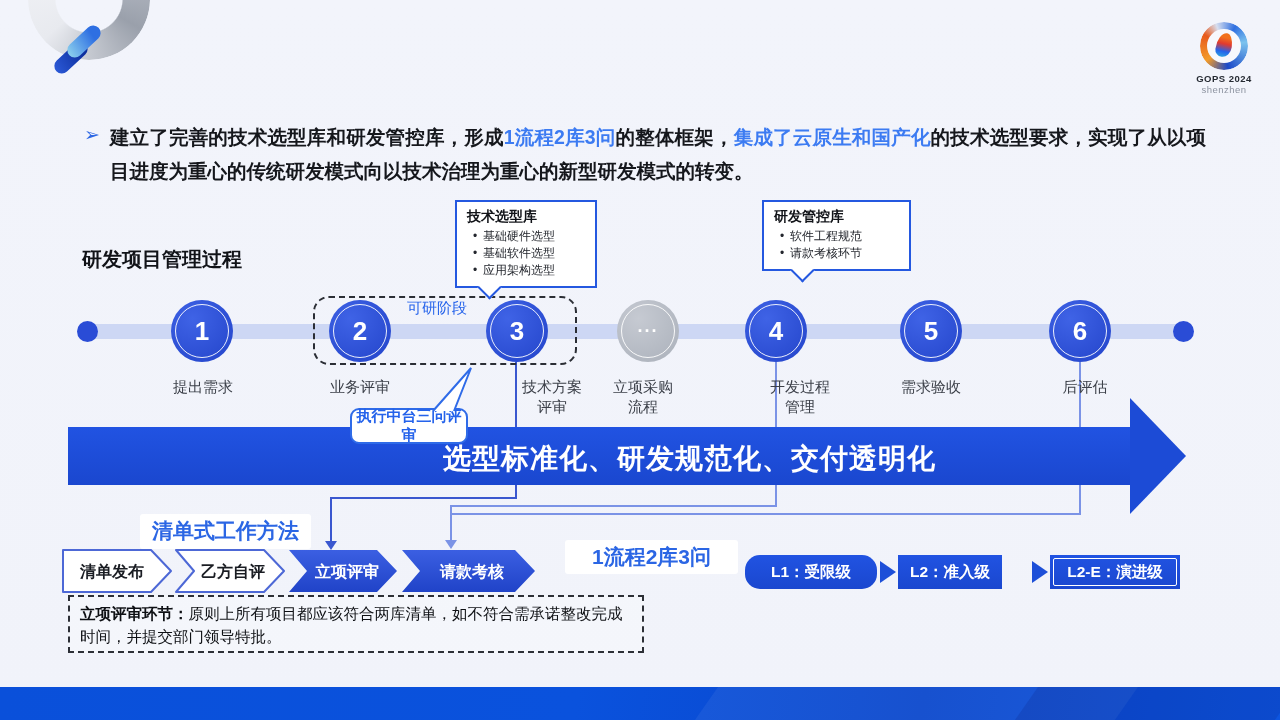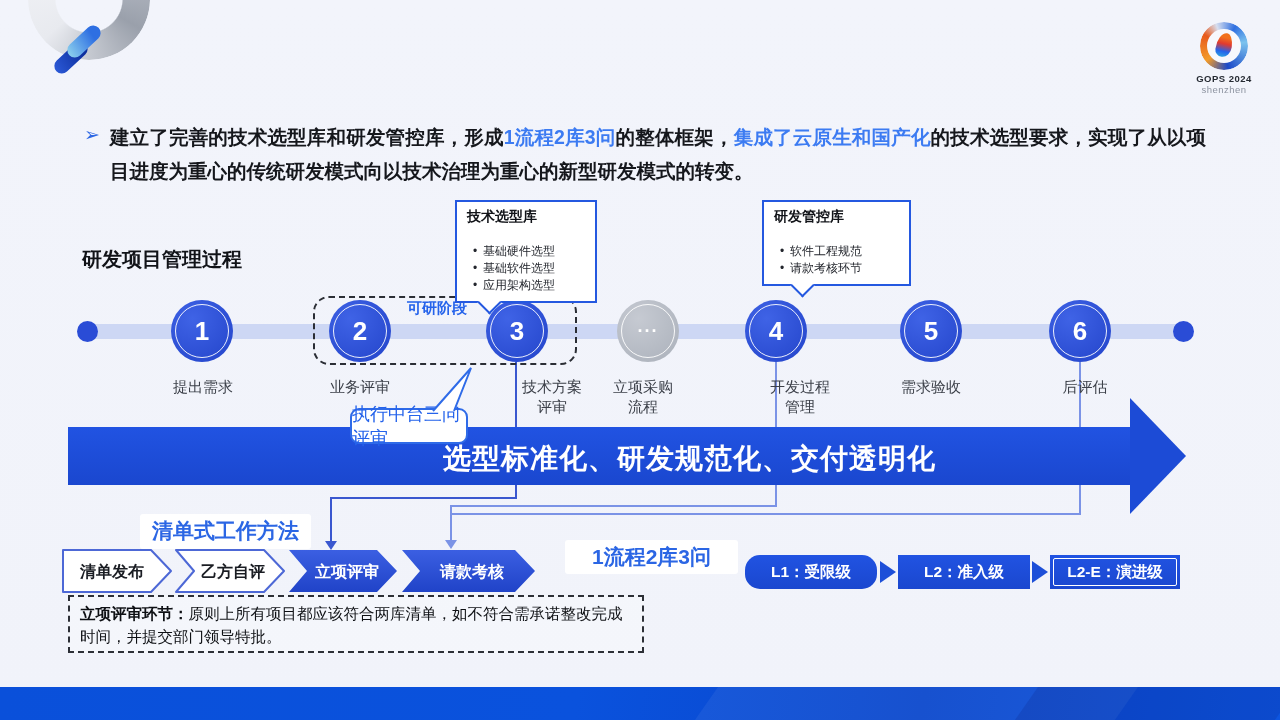--- a/index.html
+++ b/index.html
@@ -48,27 +48,27 @@
   .step-circle::after { content:""; position:absolute; inset:4px; border:1.5px solid rgba(255,255,255,.9); border-radius:50%; }
   .step-circle .num { color:#fff; font-size:26px; font-weight:bold; }
   .step-gray { background:radial-gradient(circle at 35% 30%,#c6cad2,#aab0ba); }
   .step-gray .num { font-size:18px; letter-spacing:1px; }
   .s1{left:171px}.s2{left:329px}.s3{left:486px}.sg{left:617px}.s4{left:745px}.s5{left:900px}.s6{left:1049px}
   .step-label { position:absolute; top:377px; width:130px; text-align:center; font-size:15px; line-height:20px;
     color:#3c4049; white-space:pre-line; z-index:2; }
   .l1p{left:138px}.l2p{left:295px}.l3p{left:487px}.lgp{left:578px}.l4p{left:735px}.l5p{left:866px}.l6p{left:1020px}
 
   .stage-box { position:absolute; left:313px; top:296px; width:264px; height:69px; border:2px dashed #2b2e35; border-radius:16px; z-index:1; }
-  .stage-label { position:absolute; left:407px; top:299px; font-size:15px; font-weight:700; color:#2563eb; z-index:3; }
+  .stage-label { position:absolute; left:407px; top:299px; font-size:15px; font-weight:400; color:#2563eb; z-index:3; }
 
   
   .callout { position:absolute; background:#fff; border:2px solid #2458e0; padding:6px 10px 7px; z-index:4; }
   .co1 { left:455px; top:200px; width:142px; }
   .co2 { left:762px; top:200px; width:149px; }
-  .callout .co-title { font-size:14px; font-weight:bold; color:#111318; margin-bottom:17px; }
+  .callout .co-title { font-size:14px; font-weight:bold; color:#111318; margin-bottom:2px; }
   .callout .co-item { font-size:12px; color:#23262d; line-height:17px; display:flex; }
   .callout .co-item .b { width:16px; text-align:center; flex:0 0 auto; }
   .co-tail { position:absolute; bottom:-10px; width:17px; height:17px; background:#fff;
     border-right:2px solid #2458e0; border-bottom:2px solid #2458e0; transform:rotate(45deg); }
   .co1 .co-tail { left:24px; } .co2 .co-tail { left:30px; }
 
   
   .line { position:absolute; z-index:1; }
   .c3line { background:#3a57cf; } .c4line,.c6line { background:#7b93e6; }
   .v3a { left:515px; top:362px; width:2px; height:137px; }
@@ -78,21 +78,21 @@
   .v4a { left:775px; top:362px; width:2px; height:145px; }
   .h4a { left:450px; top:505px; width:327px; height:2px; }
   .v4b { left:450px; top:505px; width:2px; height:37px; }
   .a4  { left:445px; top:540px; width:0; height:0; border-left:6px solid transparent; border-right:6px solid transparent; border-top:9px solid #7b93e6; background:none; }
   .v6a { left:1079px; top:362px; width:2px; height:153px; }
   .h6a { left:450px; top:513px; width:631px; height:2px; }
 
   
   .bubble { position:absolute; left:350px; top:408px; width:118px; height:36px; background:#fff;
     border:2px solid #2f6be8; border-radius:9px; display:flex; align-items:center; justify-content:center; z-index:5; }
-  .bubble span { font-size:18px; font-weight:normal; color:#2563eb; }
+  .bubble span { font-size:15px; font-weight:bold; color:#2563eb;text-align:center; }
   .bubble-tail { position:absolute; left:345px; top:364px; z-index:6; }
 
   
   .banner-body { position:absolute; left:68px; top:427px; width:1063px; height:58px;
     background:linear-gradient(180deg,#2153e2,#1a47cf); z-index:2; }
   .banner-head { position:absolute; left:1130px; top:398px; width:0; height:0; z-index:2;
     border-top:58px solid transparent; border-bottom:58px solid transparent; border-left:56px solid #1c4bd6; }
   .banner-text { position:absolute; left:443px; top:440px; font-size:28px; font-weight:bold; color:#fff;
     letter-spacing:1px; z-index:3; white-space:nowrap; }
 
@@ -107,21 +107,21 @@
 
   .note { position:absolute; top:595px; height:58px; border:2px dashed #2c2f36; padding:5px 10px;
     font-size:15.5px; line-height:23px; color:#0e1014; z-index:2; background:rgba(255,255,255,.25); }
   .note b { font-weight:bold; }
   .note-left { left:68px; width:576px; }
   .note-right { left:654px; width:534px; }
 
   
   .level { position:absolute; top:555px; height:34px; background:linear-gradient(180deg,#2153e2,#1a47cf);
     color:#fff; font-size:15.5px; font-weight:bold; display:flex; align-items:center; justify-content:center; z-index:3; }
-  .lv1 { left:745px; width:132px;border-radius:15px; } .lv2 { left:898px; width:132px; }
+  .lv1 { left:745px; width:132px;border-radius:15px; } .lv2 { left:898px; width:104px; }
   .lv3 { left:1050px; width:130px; } .lv3 .inner { position:absolute; inset:3px; border:1.5px solid #fff; border-radius:2px; }
   .lv-arrow { position:absolute; top:561px; width:0; height:0; border-top:11px solid transparent;
     border-bottom:11px solid transparent; border-left:16px solid #1d4fd8; z-index:3; }
   .lva1 { left:880px; } .lva2 { left:1032px; }
 
   
   .footer { position:absolute; left:0; bottom:0; width:1280px; height:33px;
     background:linear-gradient(100deg,#0a50da 0%,#0a52dd 45%,#0947cd 72%,#0d55e0 100%); overflow:hidden; }
   .footer::before { content:""; position:absolute; left:55%; top:-20px; width:420px; height:80px;
     background:rgba(255,255,255,.06); transform:skewX(-35deg); }

